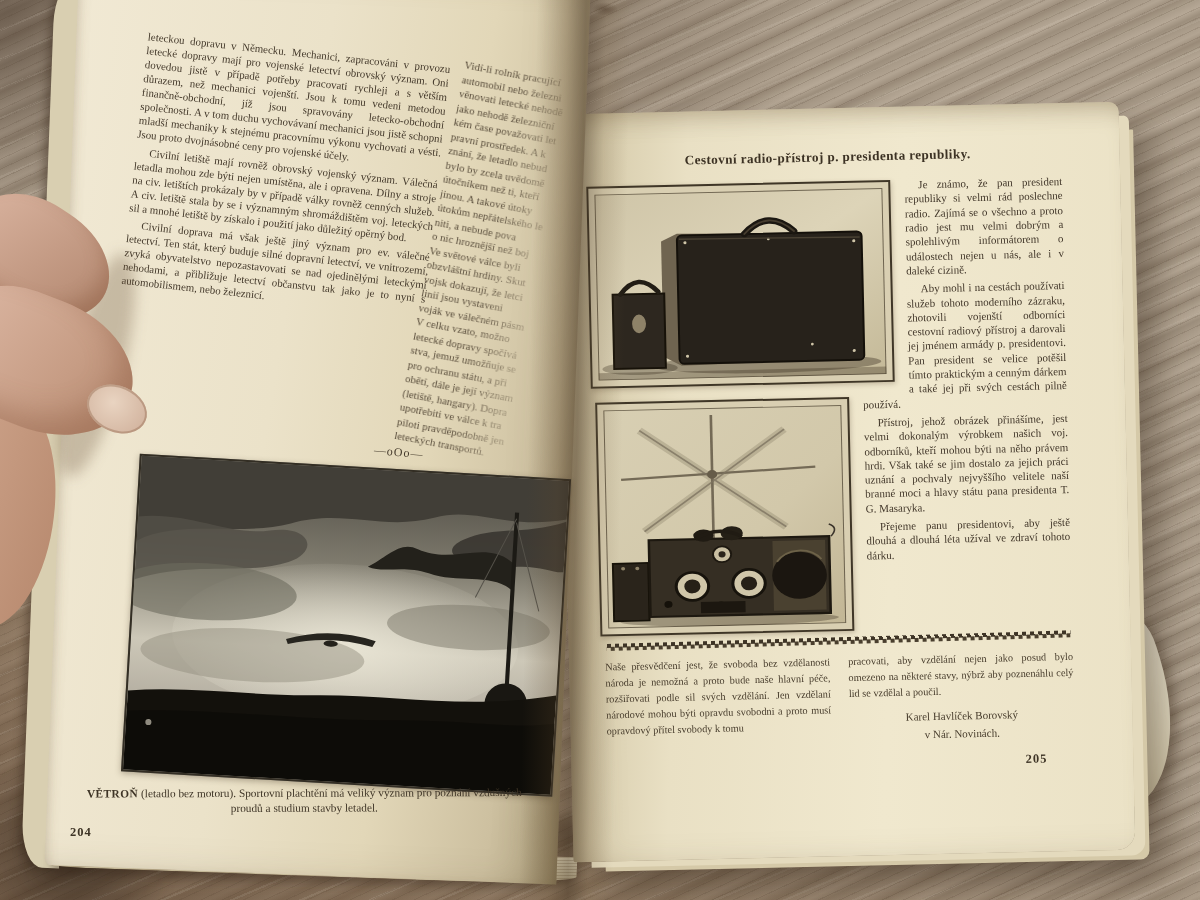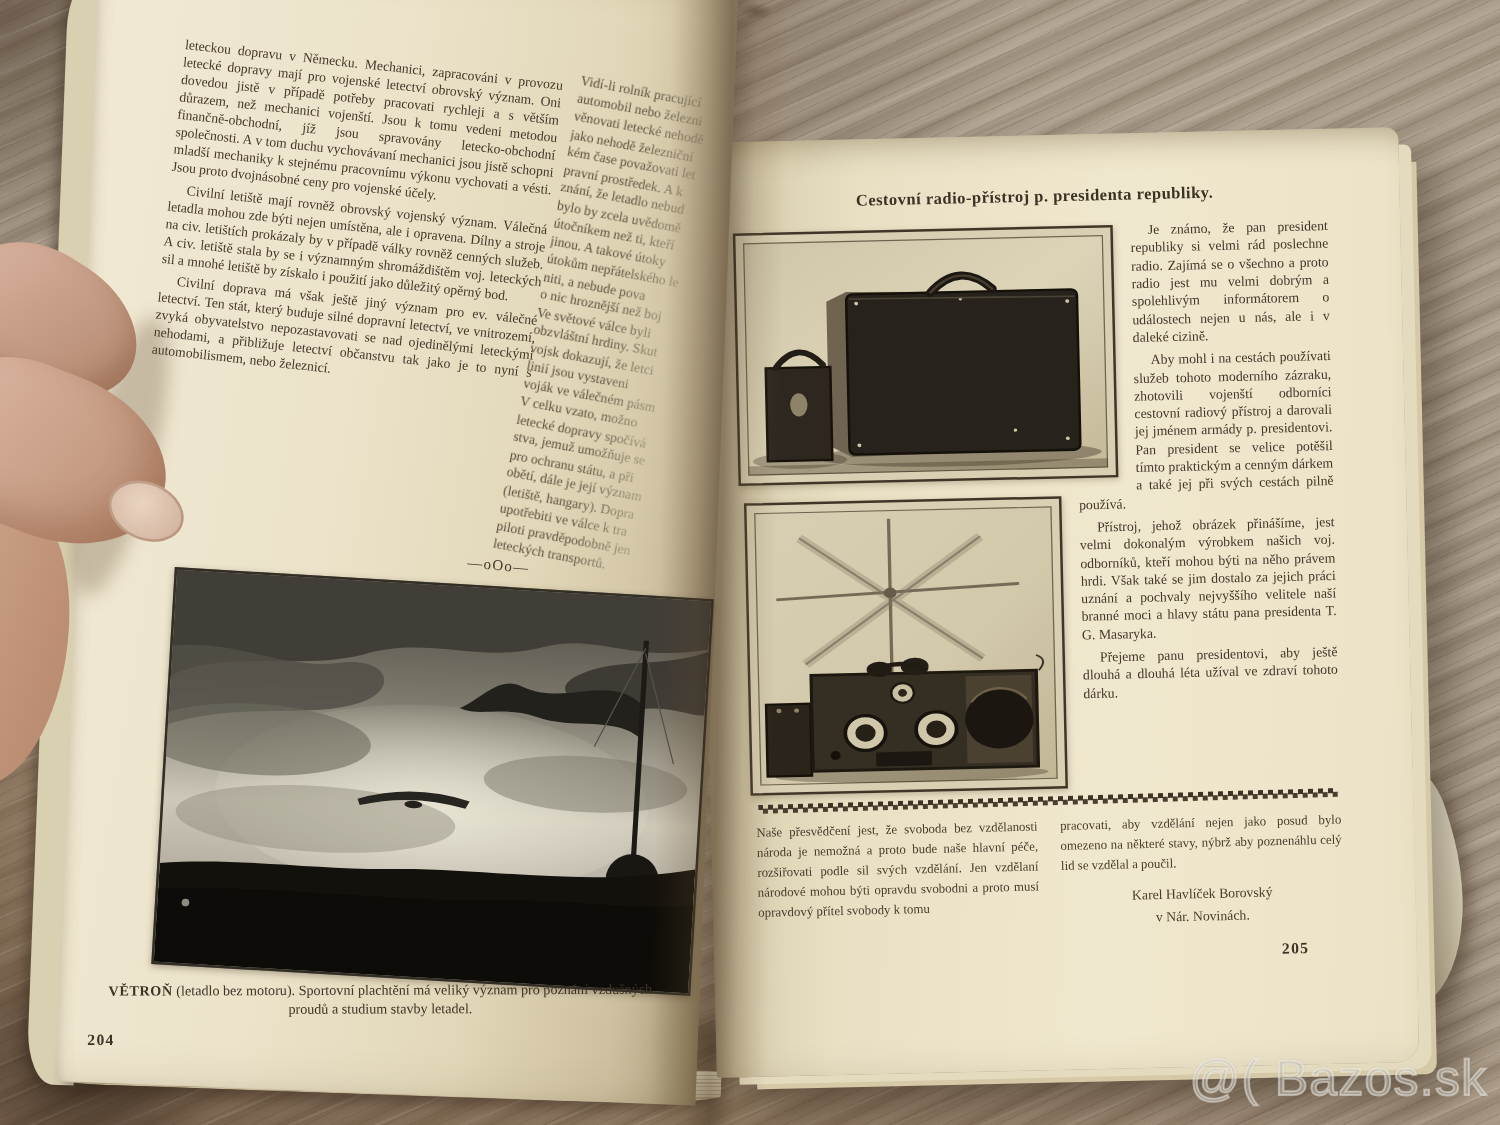--- a/index.html
+++ b/index.html
@@ -358,14 +358,13 @@
   <div class="spine-shadow"></div>
 
   <div class="hand">
     <div class="hand-part hand-cast-shadow"></div>
     <div class="hand-part palm-edge"></div>
     <div class="hand-part finger-upper"></div>
     <div class="hand-part thumb"></div>
     <div class="hand-part thumb-nail"></div>
   </div>
 
-  <div class="watermark">@( Bazos.sk</div>
 </div>
 
 </body></html>

